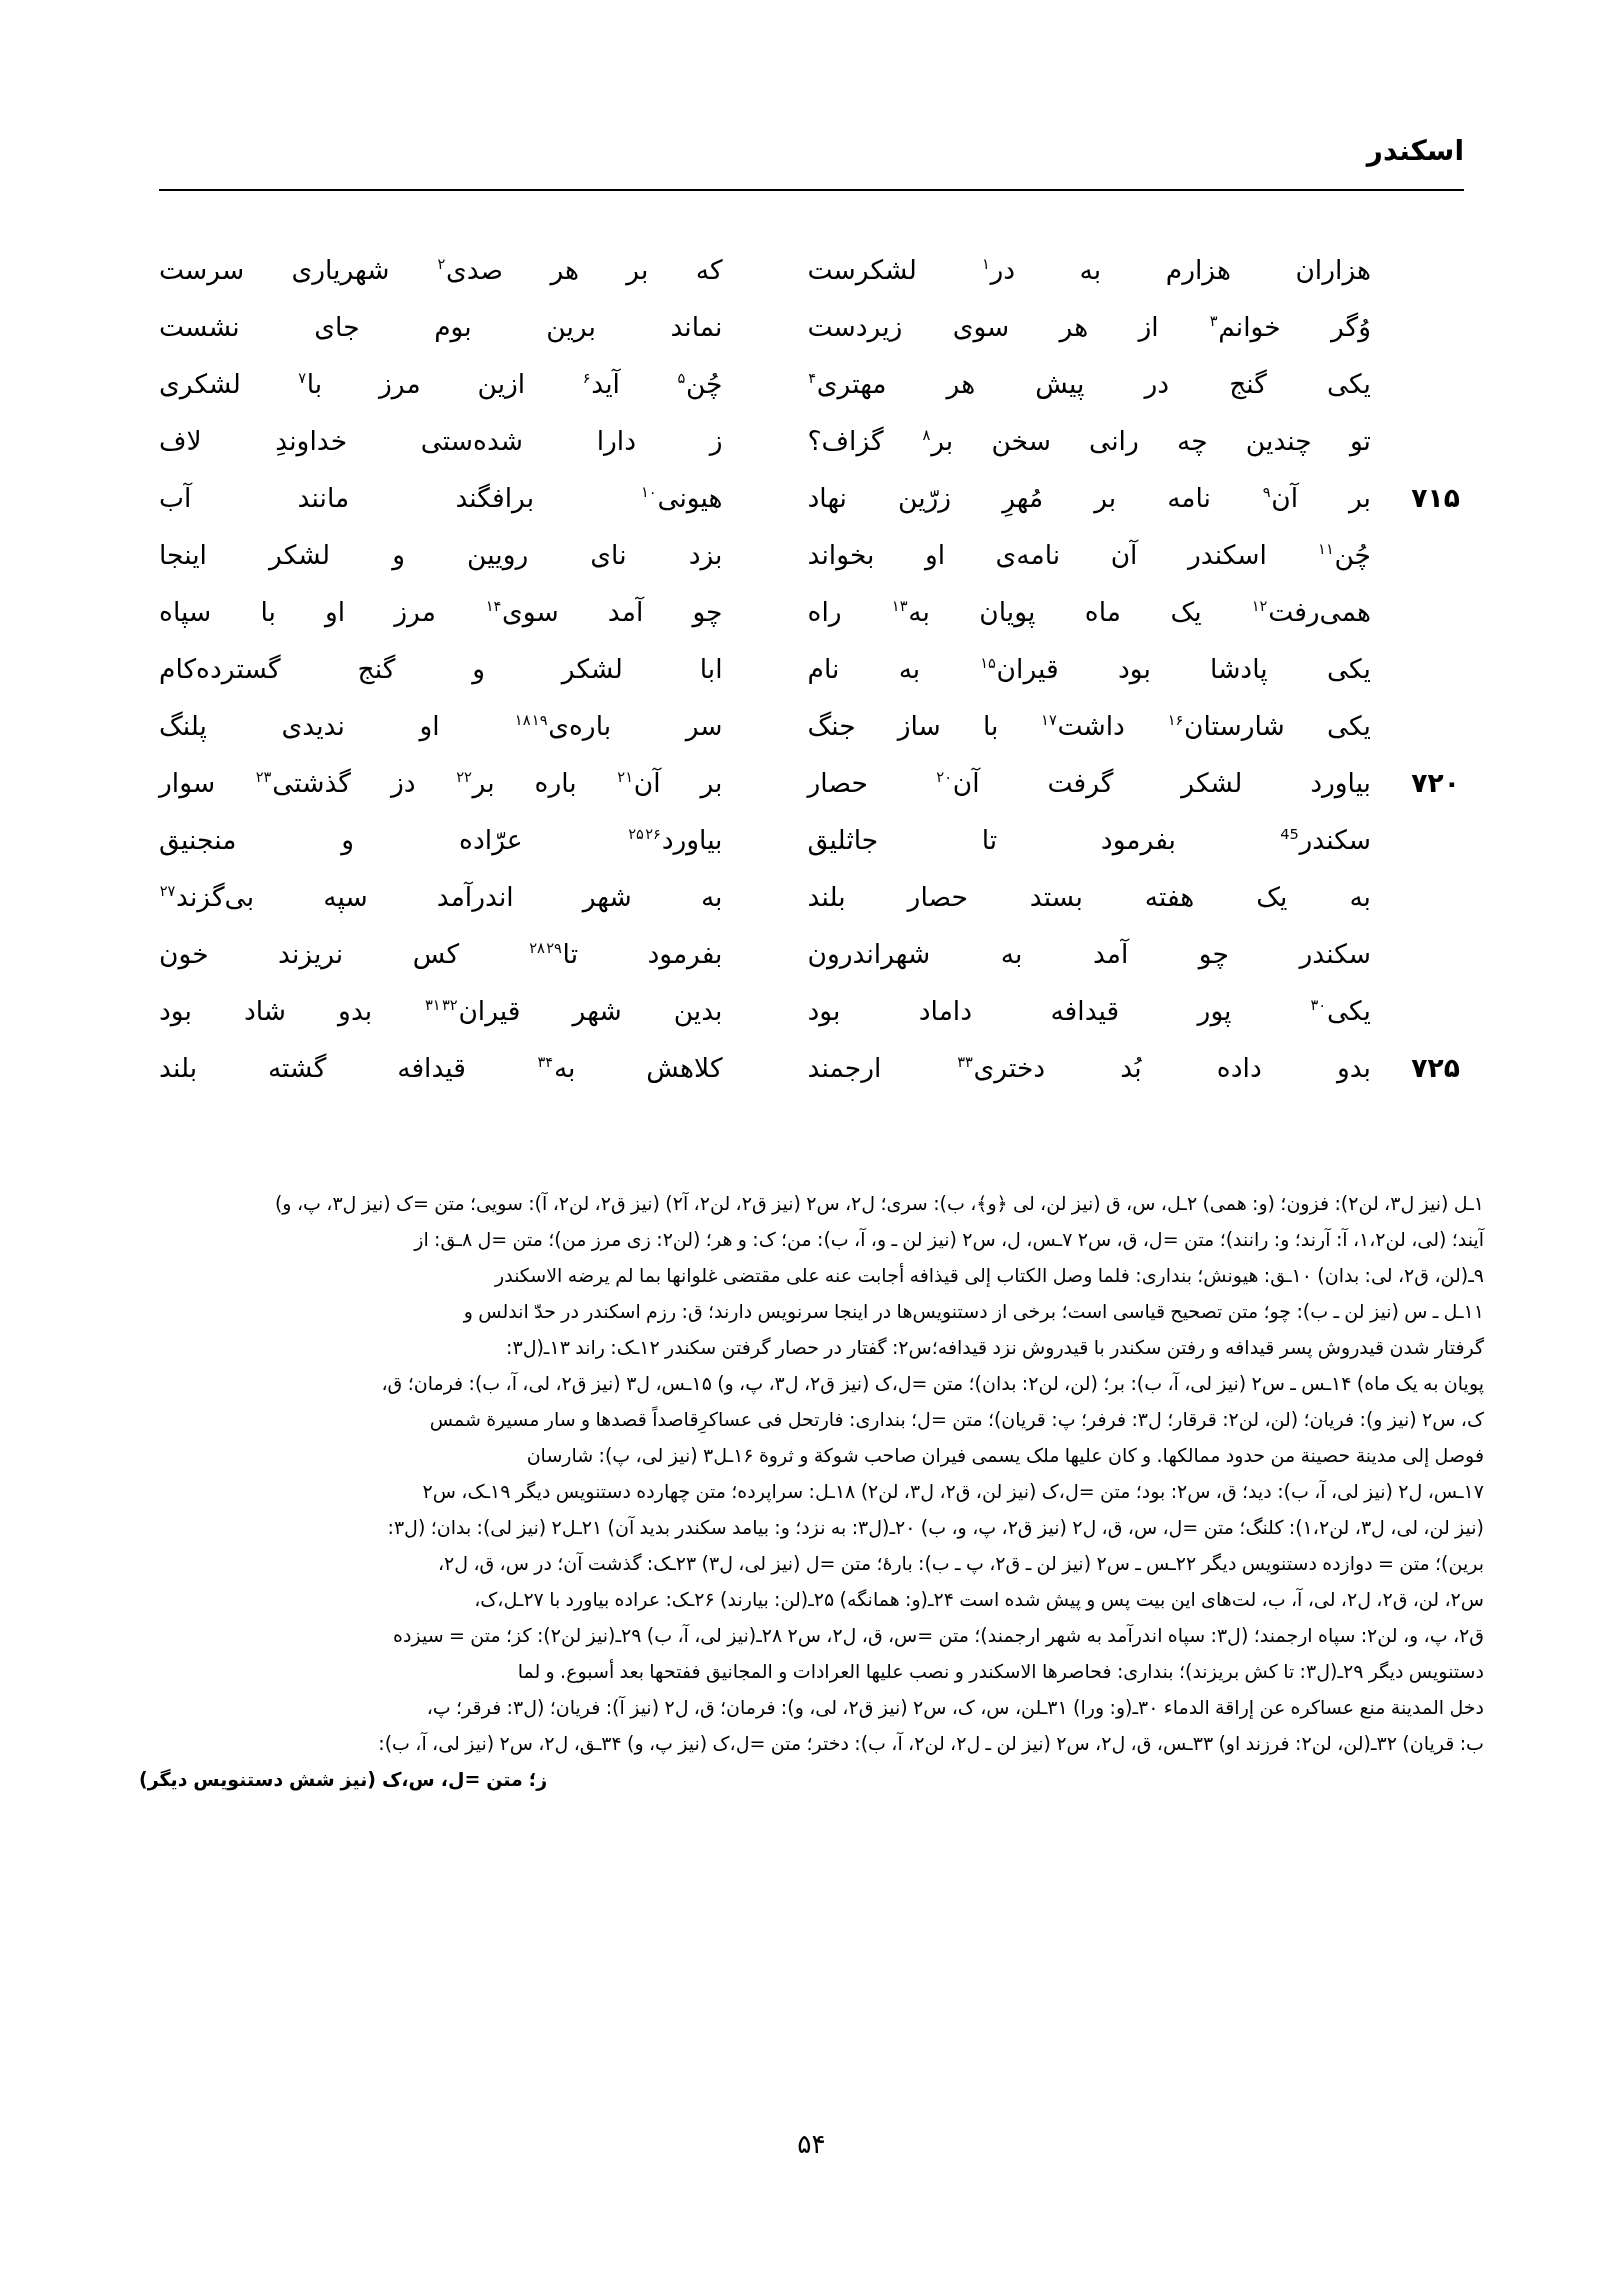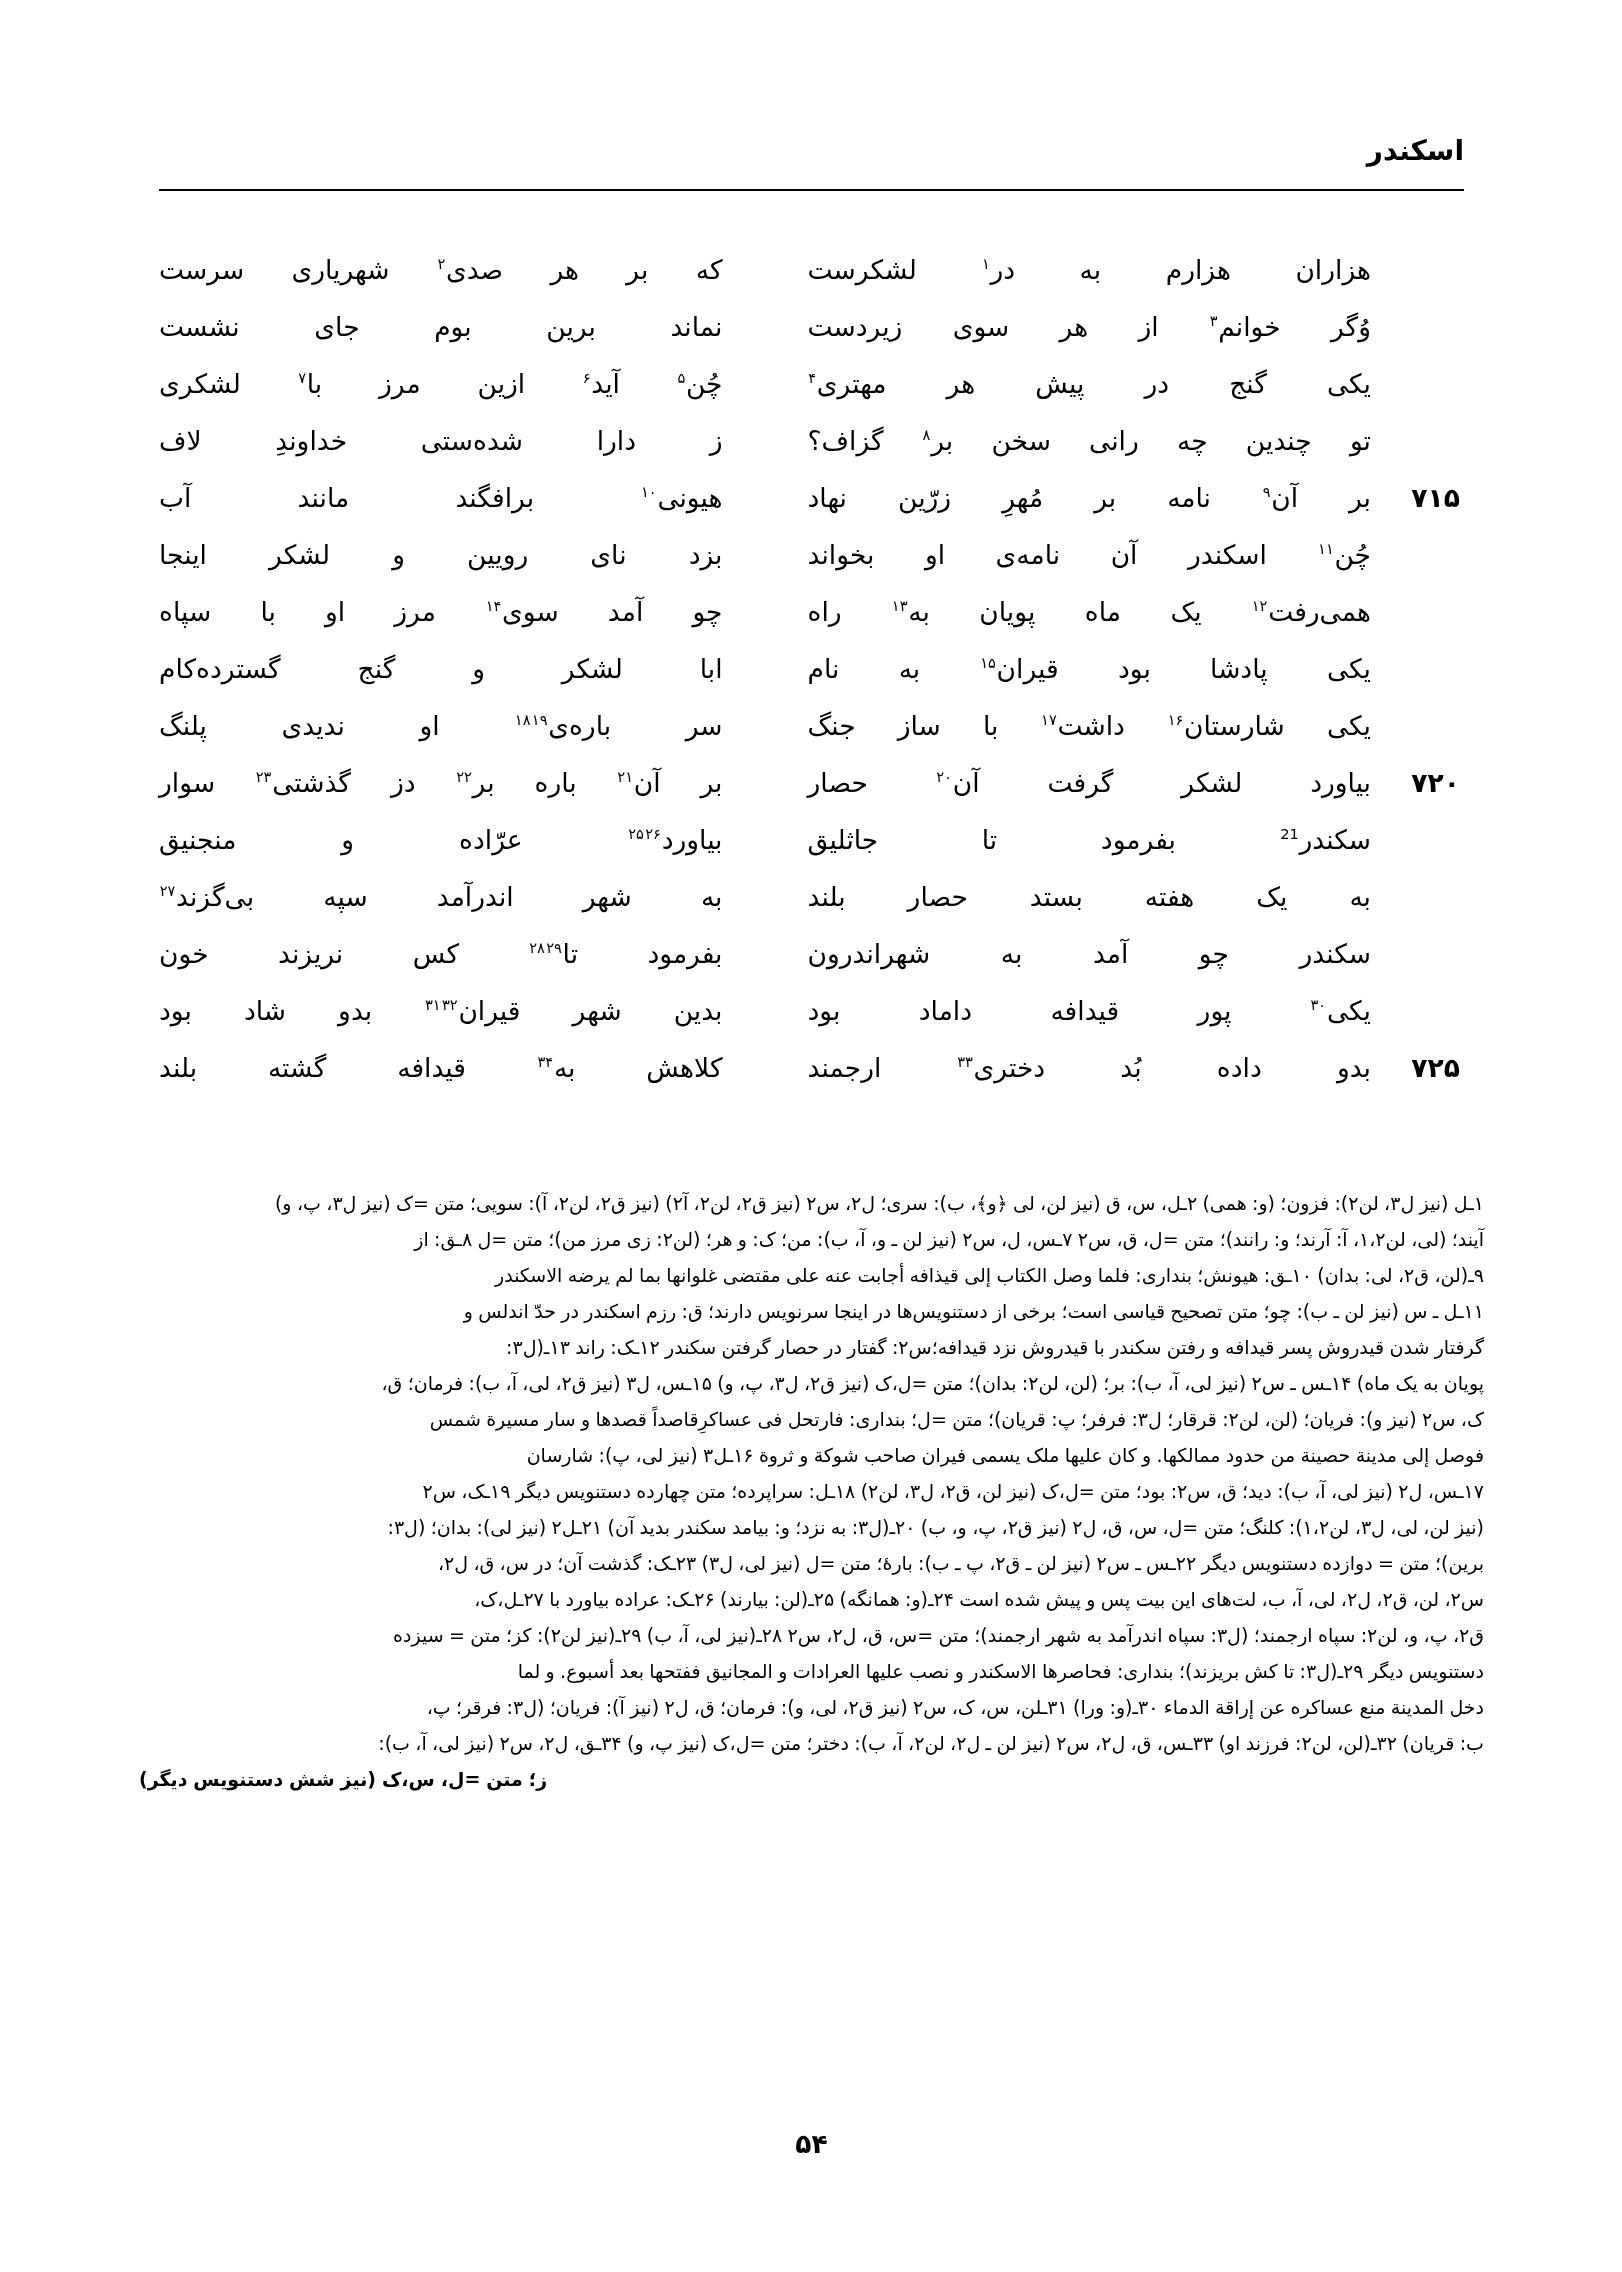--- a/index.html
+++ b/index.html
@@ -124,21 +124,20 @@
 
   
   .folio {
     position: absolute;
     top: 2128px;
     right: 0;
     left: 0;
     text-align: center;
     font-size: 26.5px;
     line-height: 1.2;
-    font-weight: bold;
   }
 </style>
 </head>
 <body>
 
 <div class="page">
 
   <div class="header-zone">
     <div class="running-head">اسکندر</div>
   </div>
@@ -368,21 +367,21 @@
             <span>دز</span>
             <span>گذشتی<sup class="vm">۲۳</sup></span>
             <span>سوار</span>
           </div>
         </div>
       </div>
       <div class="verse-row">
         <div class="num-cell"></div>
         <div class="hemistich right-col">
           <div class="hem-inner">
-            <span>سکندر<sup class="vm">21</sup></span>
+            <span>سکندر<sup class="vm">45</sup></span>
             <span>بفرمود</span>
             <span>تا</span>
             <span>جاثلیق</span>
           </div>
         </div>
         <div class="hemistich left-col">
           <div class="hem-inner">
             <span>بیاورد<sup class="vm">۲۵</sup><sup class="vm">۲۶</sup></span>
             <span>عرّاده</span>
             <span>و</span>

